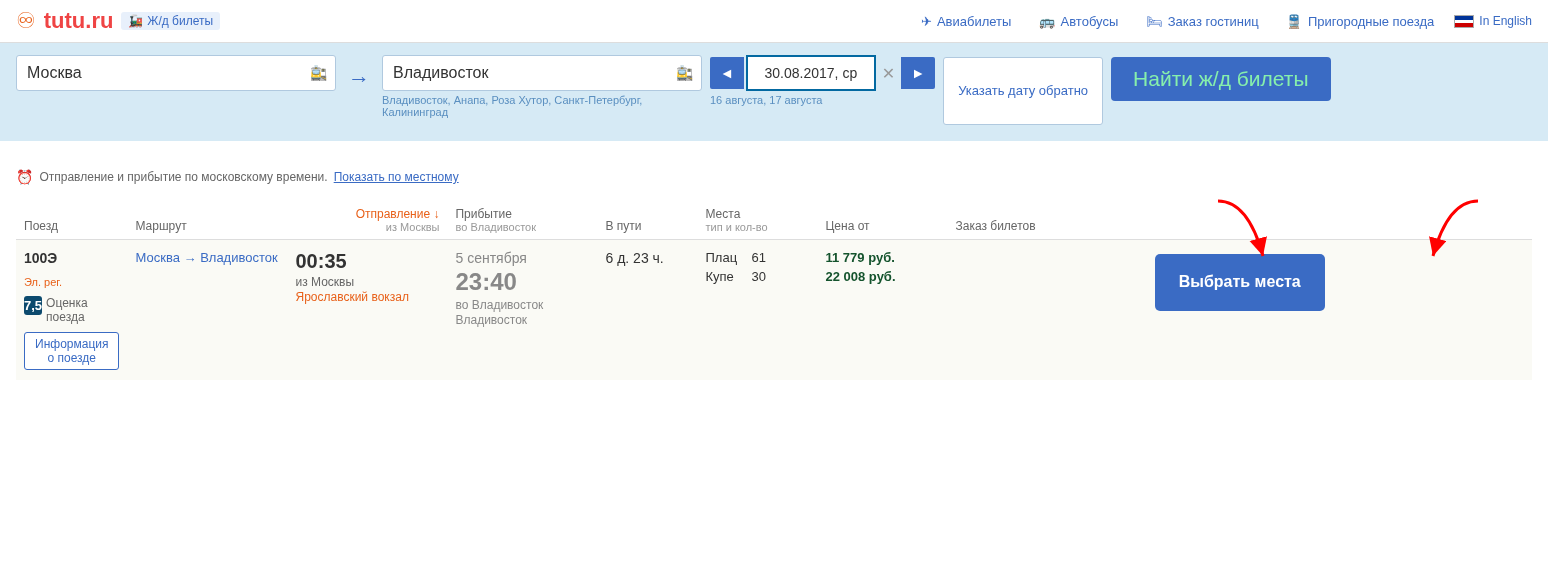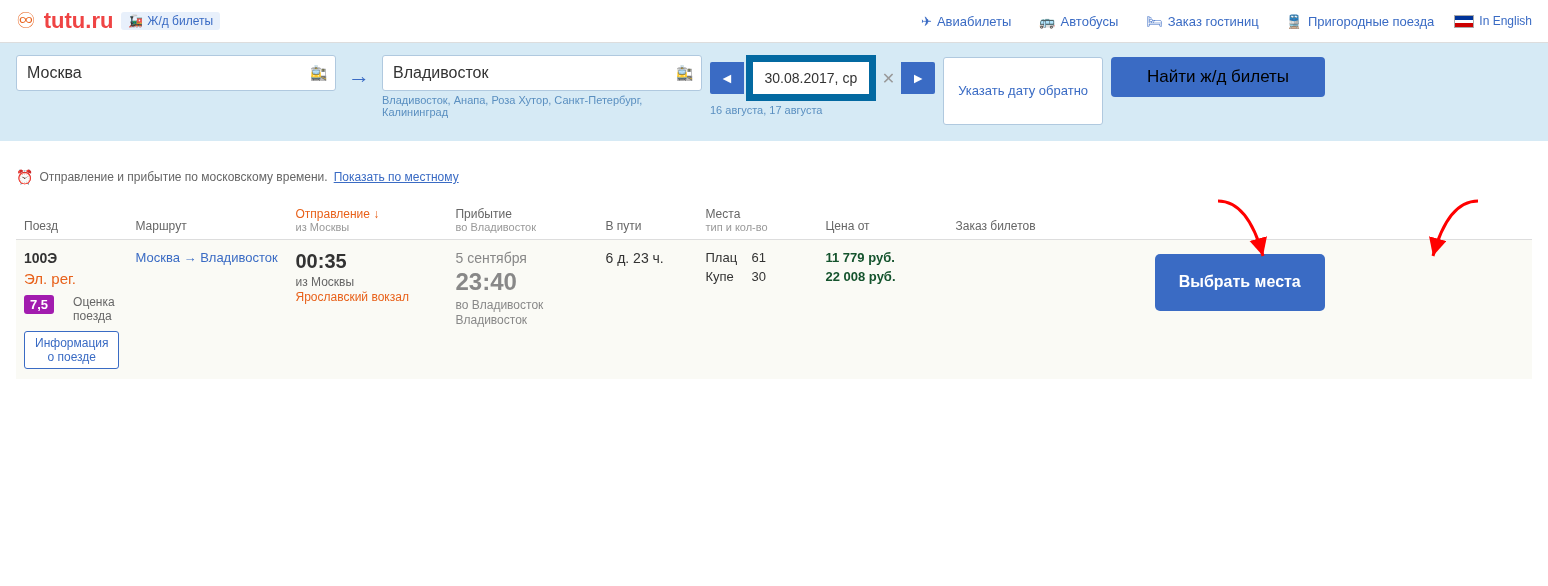--- a/index.html
+++ b/index.html
@@ -126,21 +126,21 @@
       background: #3a6bc4;
       border: none;
       color: #fff;
       cursor: pointer;
       padding: 8px 10px;
       font-size: 14px;
       border-radius: 2px 0 0 2px;
     }
     .date-nav-btn.right { border-radius: 0 2px 2px 0; }
     .date-input {
-      border: 7px solid #0369a1;
+      border: 2px solid #0369a1;
       padding: 8px 10px;
       font-size: 14px;
       background: #fff;
       width: 130px;
       text-align: center;
       color: #333;
     }
     .date-clear {
       background: none;
       border: none;
@@ -161,25 +161,25 @@
       padding: 24px 14px;
       font-size: 13px;
       color: #3a6bc4;
       cursor: pointer;
       margin-top: 2px;
       white-space: nowrap;
       line-height: 1.4;
     }
     .search-btn {
       background: #3a6bc4;
-      color: #000000;
+      color: #86efac;
       border: none;
       border-radius: 4px;
-      padding: 10px 36px;
-      font-size: 17px;
+      padding: 10px 22px;
+      font-size: 21px;
       cursor: pointer;
       white-space: nowrap;
       margin-top: 2px;
     }
 
     
     .results-header {
       padding: 18px 16px 8px;
     }
     .results-title {
@@ -207,50 +207,50 @@
     }
     .results-table th {
       text-align: left;
       font-weight: normal;
       color: #666;
       font-size: 12px;
       padding: 6px 8px;
       border-bottom: 1px solid #ddd;
       vertical-align: bottom;
     }
-    .results-table th.sortable { color: #e8611a; cursor: pointer; }
+    .results-table th.sortable { color: #e8611a; cursor: pointer; text-align: right; }
     .col-train { width: 90px; }
     .col-route { width: 160px; }
     .col-depart { width: 160px; }
     .col-arrive { width: 150px; }
     .col-travel { width: 100px; margin-left: 28px; }
     .col-seats { width: 120px; }
     .col-price { width: 130px; }
     .col-order { }
 
     .results-table td {
       padding: 10px 8px;
       vertical-align: top;
       font-size: 13px;
     }
     .row-train {
       background: #fafaf5;
     }
     .train-num { font-weight: bold; font-size: 14px; color: #333; }
-    .train-sub { color: #e8611a; font-size: 15px; margin-top: 4px; }
+    .train-sub { color: #e8611a; font-size: 11px; margin-top: 10px; }
     .rating-badge {
       display: inline-flex;
       align-items: center;
-      background: #a21caf;
+      background: #0c4a6e;
       color: #fff;
       font-size: 13px;
       font-weight: bold;
       border-radius: 3px;
-      padding: 2px 6px;
-      margin-right: 15px;
+      padding: 2px 0;
+      margin-right: 0;
     }
     .rating-label { font-size: 12px; color: #666; }
     .info-btn {
       display: inline-block;
       border: 1px solid #3a6bc4;
       color: #3a6bc4;
       border-radius: 3px;
       padding: 4px 10px;
       font-size: 12px;
       cursor: pointer;

